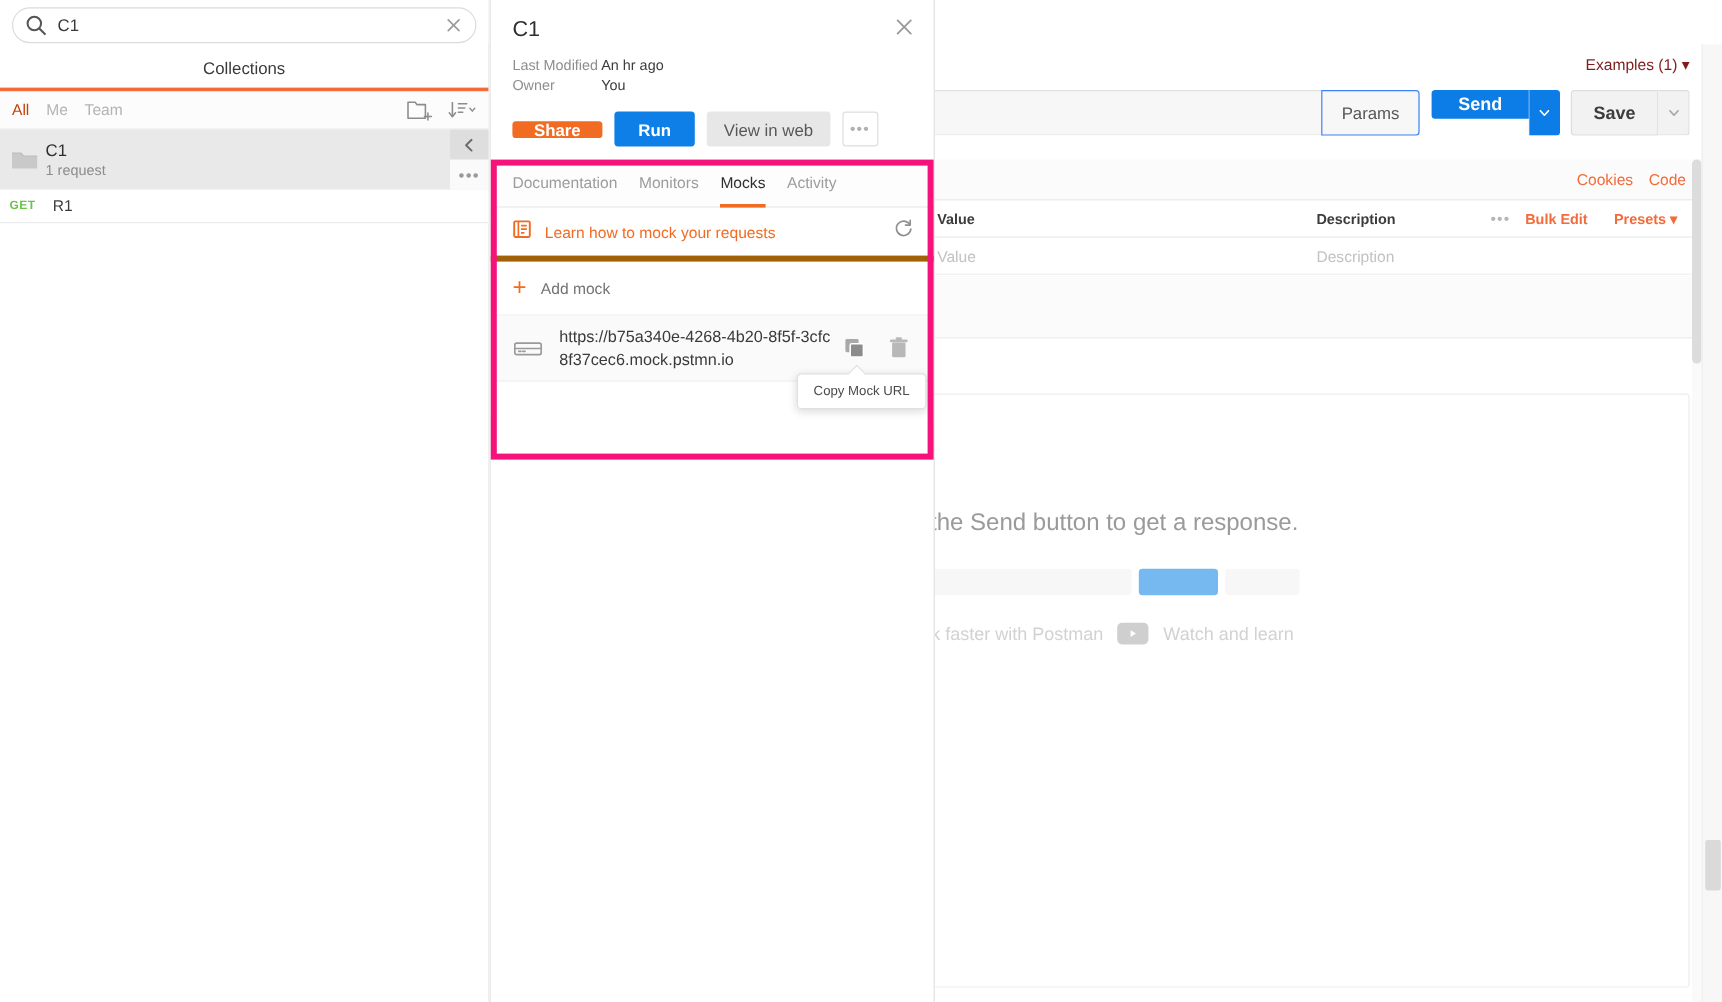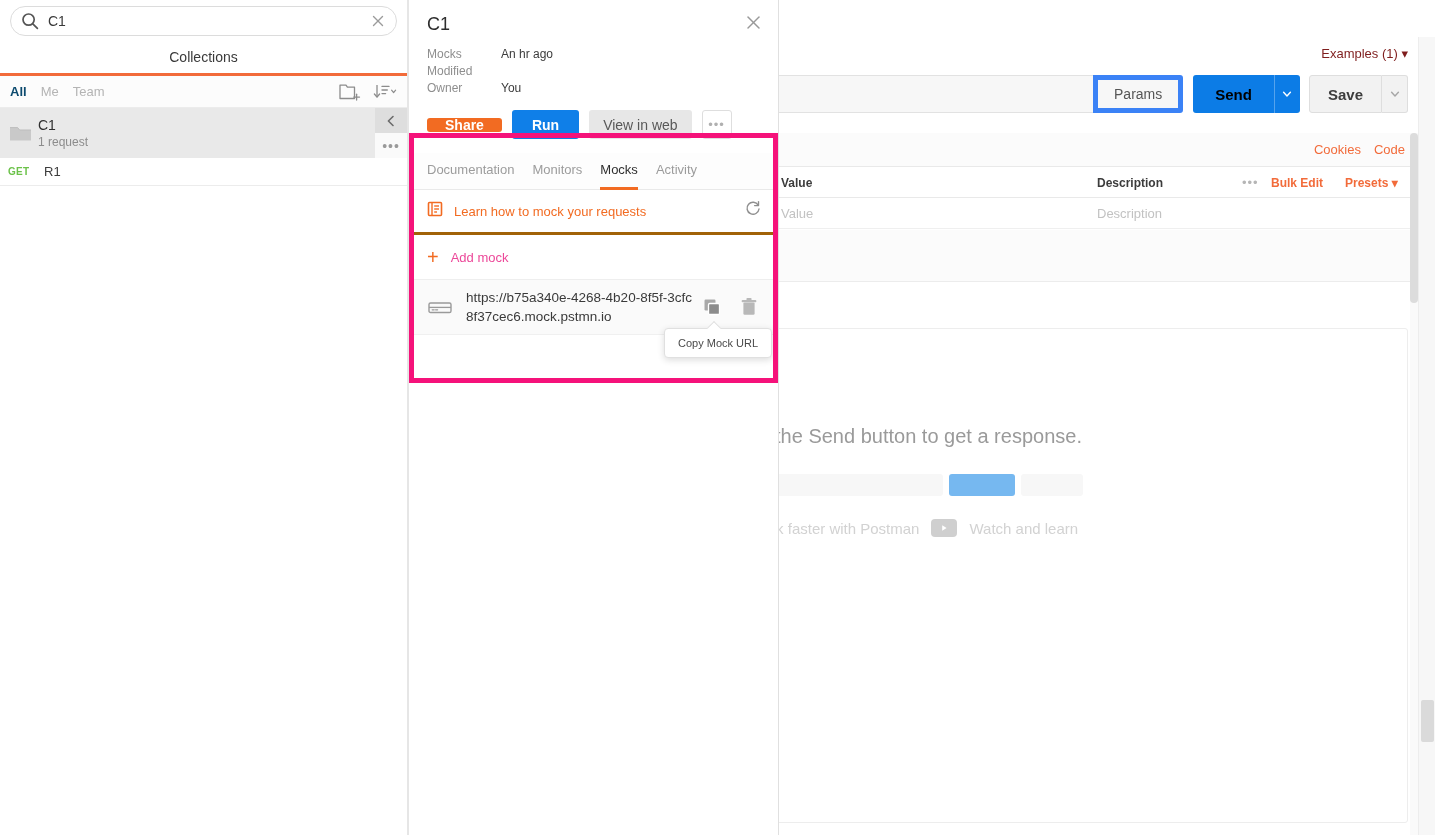--- a/index.html
+++ b/index.html
@@ -41,21 +41,21 @@
     font-size: 14px; color: #9b9b9b; cursor: pointer; height: 35px;
     border-bottom: 3px solid transparent;
   }
   .tabs-row .tab.active { color: #3a3a3a; border-bottom-color: #f26b3a; }
 
   .filter-row {
     display: flex; align-items: center; height: 32px; padding: 0 10px;
     border-bottom: 1px solid #ececec; background: #fcfcfc;
   }
   .filter-row .fchip { font-size: 13px; color: #b4b4b4; margin-right: 14px; cursor:pointer;}
-  .filter-row .fchip.active { color: #0c4a6e; font-weight: bold; }
+  .filter-row .fchip.active { color: #c2410c; }
   .filter-row .spacer { flex: 1; }
   .filter-row .ficon { margin-left: 12px; cursor: pointer; display:flex; align-items:center;}
 
   .coll-row {
     position: relative; display: flex; align-items: center;
     height: 50px; background: #e9e9e9; cursor: pointer;
   }
   .coll-row .folder-ic { width: 34px; display:flex; justify-content:center; margin-left: 4px;}
   .coll-row .ctext { display:flex; flex-direction: column; justify-content:center; }
   .coll-row .cname { font-size: 14px; color: #2f2f2f; line-height: 18px;}
@@ -121,27 +121,27 @@
   .url-row {
     position:absolute; left: 0; top: 70px; right: 17px; height: 48px;
     display:flex; align-items:center; padding-right: 10px;
   }
   .url-input {
     flex: 1; height: 38px; background: #f7f7f7; border: 1px solid #e2e2e2;
     border-right: none; border-radius: 3px 0 0 3px;
   }
   .params-btn {
     height: 38px; padding: 0 16px; background:#f7f7f7;
-    border: 5px solid #3b82f6; border-radius: 0 3px 3px 0;
+    border: 1px solid #3b82f6; border-radius: 0 3px 3px 0;
     display:flex; align-items:center; font-size: 14px; color:#565656;
     cursor:pointer; margin-right: 10px;
   }
   .send-group { display:flex; margin-right: 9px; }
   .send-btn {
-    height: 38px; padding: 0 22px; background:#0c7ce6; color:#000000;
+    height: 24px; padding: 0 22px; background:#0c7ce6; color:#ffffff;
     font-size: 15px; font-weight: bold; display:flex; align-items:center;
     border-radius: 3px 0 0 3px; cursor:pointer;
   }
   .send-caret {
     width: 26px; height: 38px; background:#0c7ce6; border-radius: 0 3px 3px 0;
     display:flex; align-items:center; justify-content:center; cursor:pointer;
     border-left: 1px solid rgba(255,255,255,.3);
   }
   .save-group { display:flex; }
   .save-btn {
@@ -280,32 +280,32 @@
   .dp-tabs .dt {
     font-size: 13px; color: #9c9c9c; cursor:pointer; height: 37px;
     display:flex; align-items:center; margin-left: 18px;
     border-bottom: 3px solid transparent;
   }
   .dp-tabs .dt:first-child { margin-left: 18px; }
   .dp-tabs .dt.active { color: #2f2f2f; border-bottom-color:#f26b22; }
 
   .learn-row {
     display:flex; align-items:center; height: 45px; padding: 0 16px 0 18px;
-    border-bottom: 3px solid #a16207;
+    border-bottom: 5px solid #a16207;
   }
   .learn-row .ltxt { font-size: 13px; color: #f26b22; margin-left: 11px; cursor:pointer;}
   .learn-row .spacer { flex: 1; }
   .learn-row .refresh { cursor:pointer; }
 
   .addmock-row {
     display:flex; align-items:center; height: 45px; padding: 0 18px;
     border-bottom: 1px solid #eeeeee;
   }
   .addmock-row .plus { font-size: 20px; color:#f26b22; line-height: 1; }
-  .addmock-row .atxt { font-size: 13px; color:#ec4899; margin-left: 12px; cursor:pointer;}
+  .addmock-row .atxt { font-size: 13px; color:#737373; margin-left: 12px; cursor:pointer;}
 
   .mock-item {
     position:relative; display:flex; align-items:center; min-height: 54px;
     padding: 8px 14px 8px 18px; background:#fafafa;
     border-bottom: 1px solid #f0f0f0;
   }
   .mock-item .mk-ic { width: 26px; flex:0 0 26px; display:flex; justify-content:center;}
   .mock-item .mk-url {
     flex: 1; font-size: 13.5px; color: #3a3a3a; line-height: 19px;
     margin-left: 13px; word-break: break-all; padding-right: 8px;
@@ -503,21 +503,21 @@
       <div class="dp-title">C1</div>
       <div class="dp-close">
         <svg width="17" height="17" viewBox="0 0 17 17">
           <line x1="3" y1="3" x2="14" y2="14" stroke="#999" stroke-width="1.5" stroke-linecap="round"></line>
           <line x1="14" y1="3" x2="3" y2="14" stroke="#999" stroke-width="1.5" stroke-linecap="round"></line>
         </svg>
       </div>
 
       <div class="dp-meta">
         <div class="mrow">
-          <span class="mlbl">Mocks Modified</span>
+          <span class="mlbl">Last Modified</span>
           <span class="mval">An hr ago</span>
         </div>
         <div class="mrow">
           <span class="mlbl">Owner</span>
           <span class="mval">You</span>
         </div>
       </div>
 
       <div class="dp-actions">
         <div class="btn-share">Share</div>

